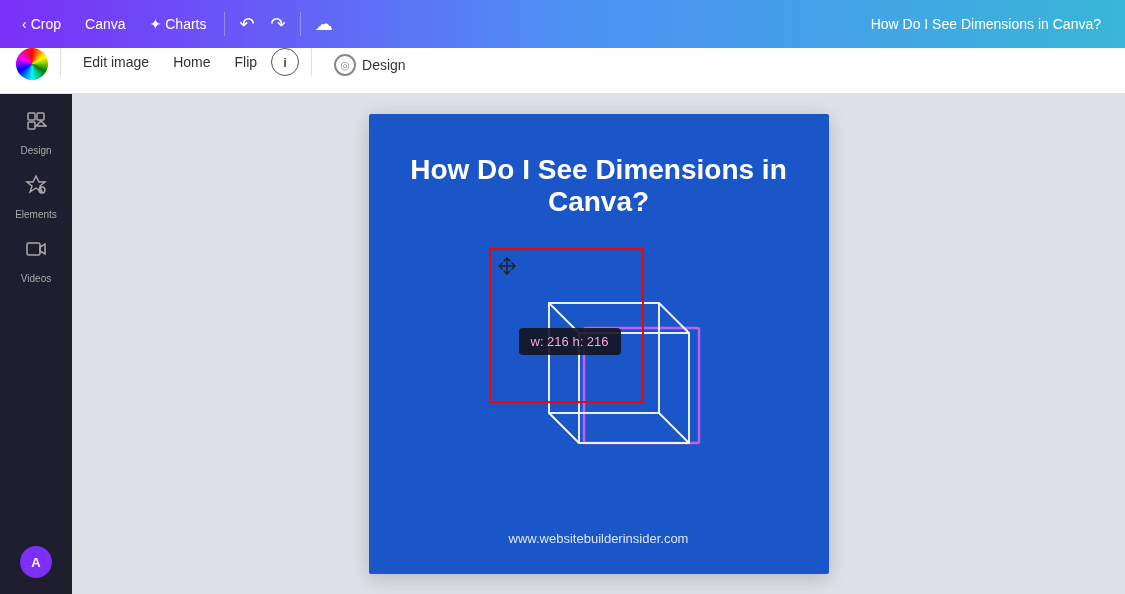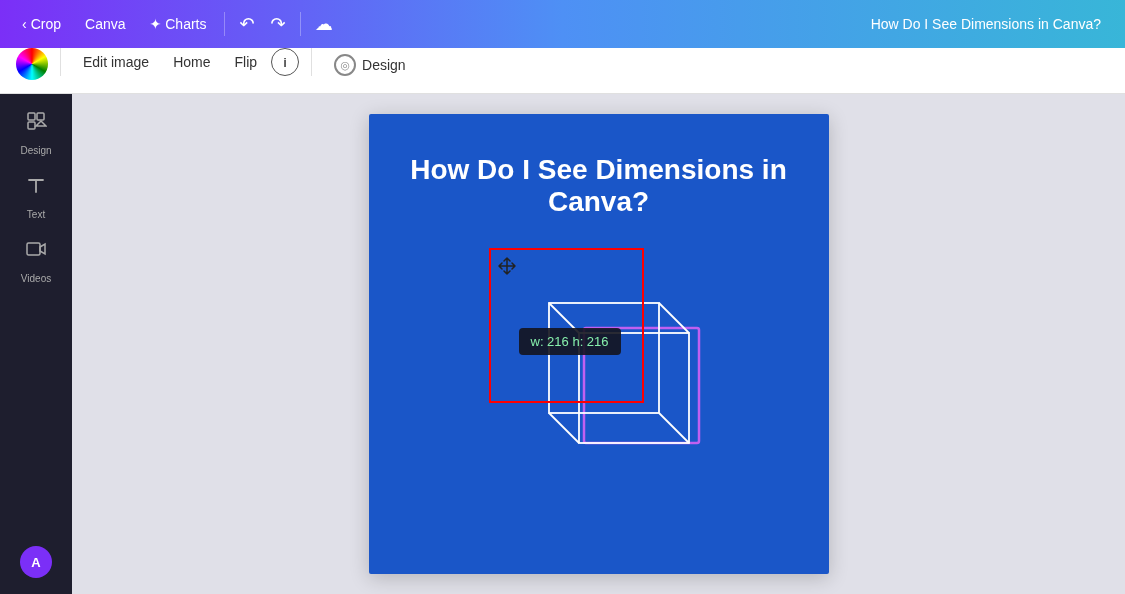--- a/index.html
+++ b/index.html
@@ -143,21 +143,21 @@
       width: 155px; height: 155px;
       border: 2.5px solid red;
       z-index: 10;
       pointer-events: none;
     }
     
     .dim-tooltip {
       position: absolute;
       top: 80px; left: 30px;
       background: rgba(20,20,30,0.9);
-      color: #86efac;
+      color: #f9a8d4;
       font-size: 13px;
       font-weight: 500;
       padding: 6px 12px;
       border-radius: 4px;
       z-index: 20;
       white-space: nowrap;
     }
     
     .move-cursor {
       position: absolute;
@@ -241,30 +241,31 @@
         <svg width="22" height="22" viewBox="0 0 22 22" fill="none">
           <rect x="3" y="3" width="7" height="7" rx="1" stroke="#aaa" stroke-width="1.5"></rect>
           <rect x="12" y="3" width="7" height="7" rx="1" stroke="#aaa" stroke-width="1.5"></rect>
           <rect x="3" y="12" width="7" height="7" rx="1" stroke="#aaa" stroke-width="1.5"></rect>
           <polygon points="16,11 21,16 11,16" stroke="#aaa" stroke-width="1.5" fill="none"></polygon>
         </svg>
       </span>
       <span class="s-label">Design</span>
     </div>
 
-
-
     <div class="sidebar-item">
       <span class="s-icon">
         <svg width="22" height="22" viewBox="0 0 22 22" fill="none">
-          <path d="M4 6h14M11 6v12" stroke="#aaa" stroke-width="1.8" stroke-linecap="round"></path>
+          <polygon points="11,2 14,8 20,8 15,12 17,18 11,14 5,18 7,12 2,8 8,8" stroke="#aaa" stroke-width="1.4" fill="none"></polygon>
+          <circle cx="17" cy="16" r="3" stroke="#aaa" stroke-width="1.4"></circle>
         </svg>
       </span>
-      <span class="s-label">Text</span>
-    </div>
+      <span class="s-label">Elements</span>
+    </div>
+
+
 
 
     <div class="sidebar-item">
       <span class="s-icon">
         <svg width="22" height="22" viewBox="0 0 22 22" fill="none">
           <rect x="2" y="5" width="13" height="12" rx="1.5" stroke="#aaa" stroke-width="1.5"></rect>
           <path d="M15 9l5-3v10l-5-3V9z" stroke="#aaa" stroke-width="1.5"></path>
         </svg>
       </span>
       <span class="s-label">Videos</span>
@@ -304,15 +305,16 @@
 
           <rect x="90" y="85" width="110" height="110" fill="none" stroke="white" stroke-width="1.8"></rect>
 
           <line x1="60" y1="55" x2="90" y2="85" stroke="white" stroke-width="1.8"></line>
           <line x1="170" y1="55" x2="200" y2="85" stroke="white" stroke-width="1.8"></line>
           <line x1="60" y1="165" x2="90" y2="195" stroke="white" stroke-width="1.8"></line>
           <line x1="170" y1="165" x2="200" y2="195" stroke="white" stroke-width="1.8"></line>
         </svg>
       </div>
 
+      <div class="design-url">www.websitebuilderinsider.com</div>
     </div>
   </div>
 </div>
 
 </body></html>

